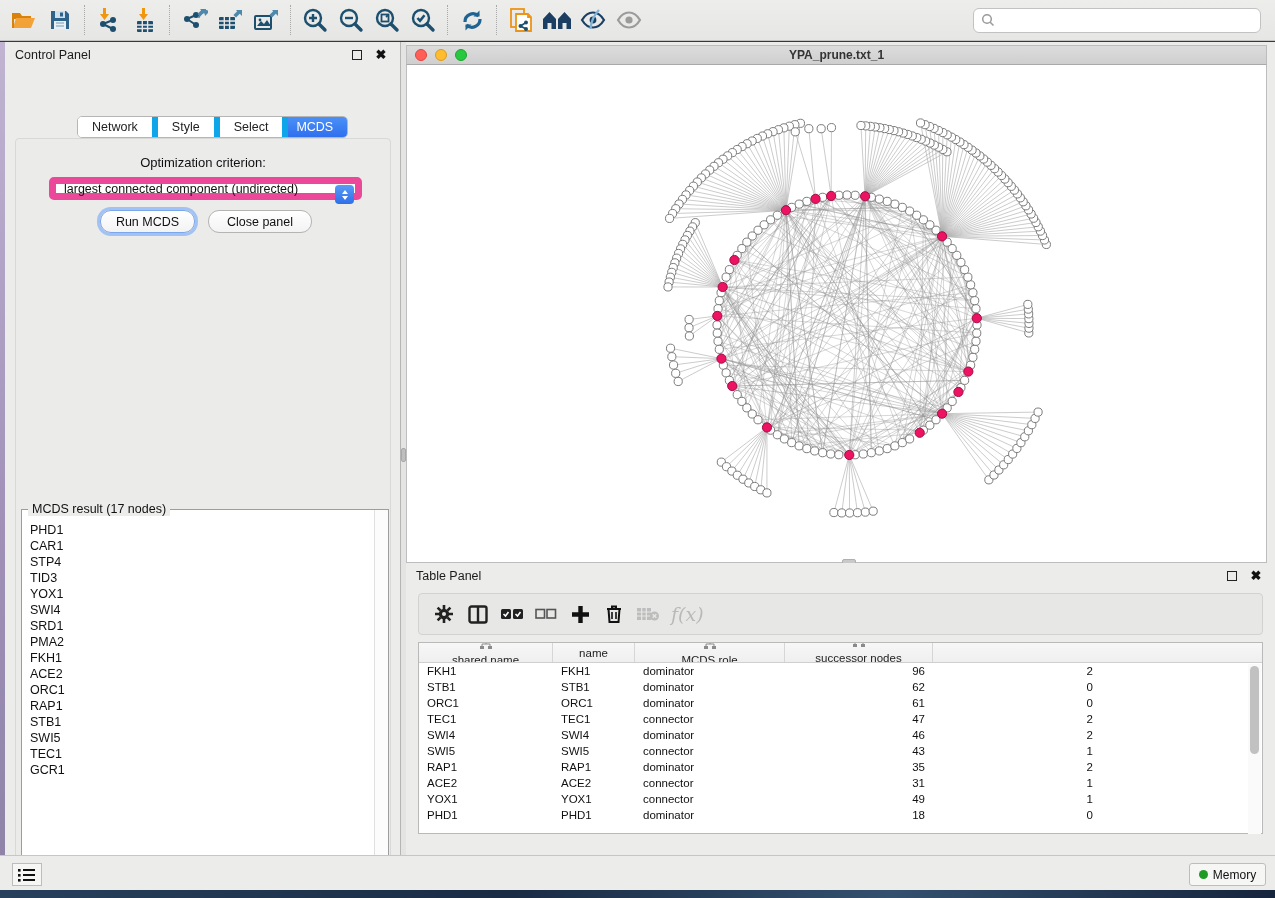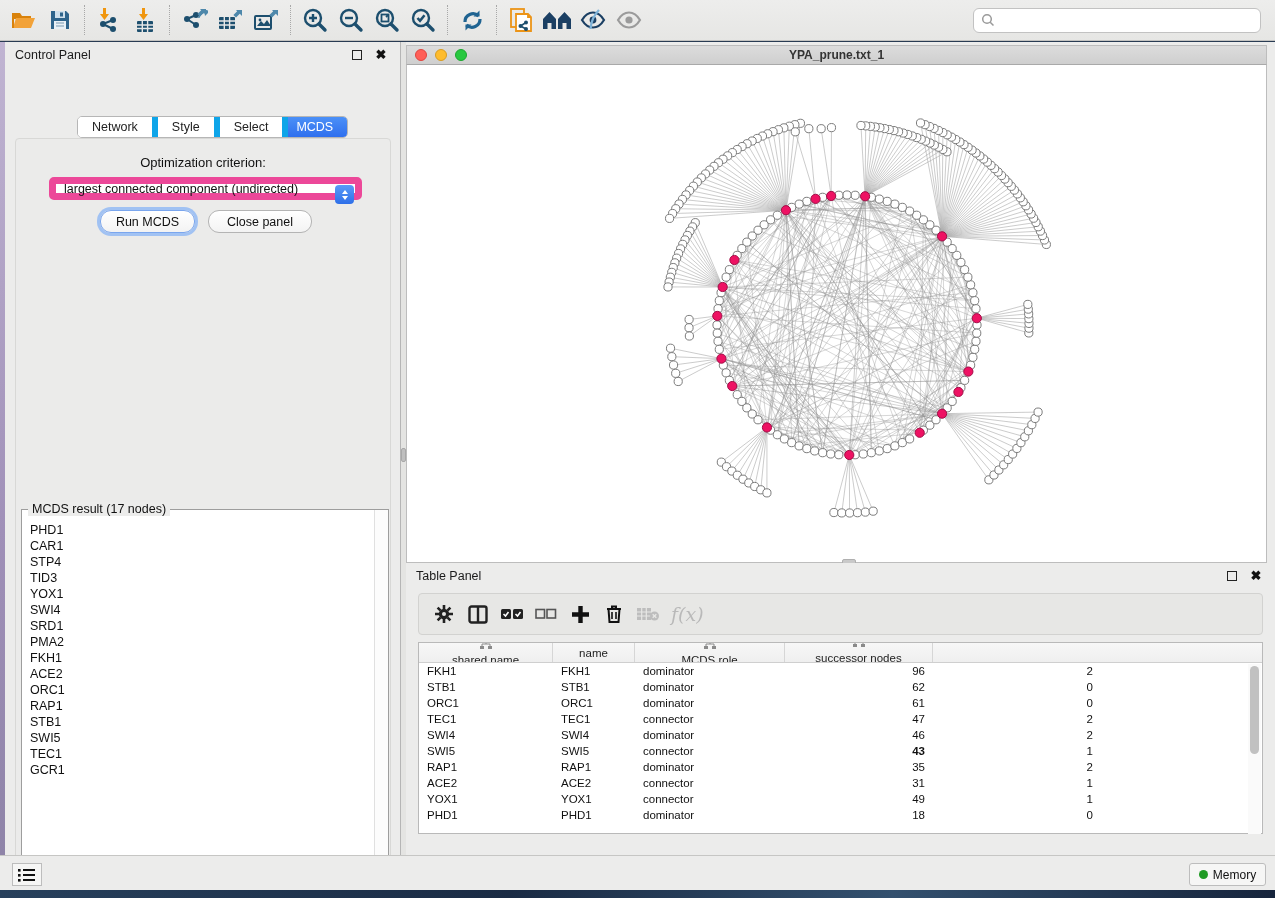--- a/index.html
+++ b/index.html
@@ -1130,21 +1130,21 @@
             <div class="td" style="width: 134px;">SWI4</div>
             <div class="td" style="width: 82px;">SWI4</div>
             <div class="td" style="width: 150px;">dominator</div>
             <div class="td num" style="width: 148px;">46</div>
             <div class="td num" style="width: 168px;">2</div>
           </div>
           <div class="tr">
             <div class="td" style="width: 134px;">SWI5</div>
             <div class="td" style="width: 82px;">SWI5</div>
             <div class="td" style="width: 150px;">connector</div>
-            <div class="td num" style="width: 148px; font-weight: bold;">43</div>
+            <div class="td num" style="width: 148px;">43</div>
             <div class="td num" style="width: 168px;">1</div>
           </div>
           <div class="tr">
             <div class="td" style="width: 134px;">RAP1</div>
             <div class="td" style="width: 82px;">RAP1</div>
             <div class="td" style="width: 150px;">dominator</div>
             <div class="td num" style="width: 148px;">35</div>
             <div class="td num" style="width: 168px;">2</div>
           </div>
           <div class="tr">

